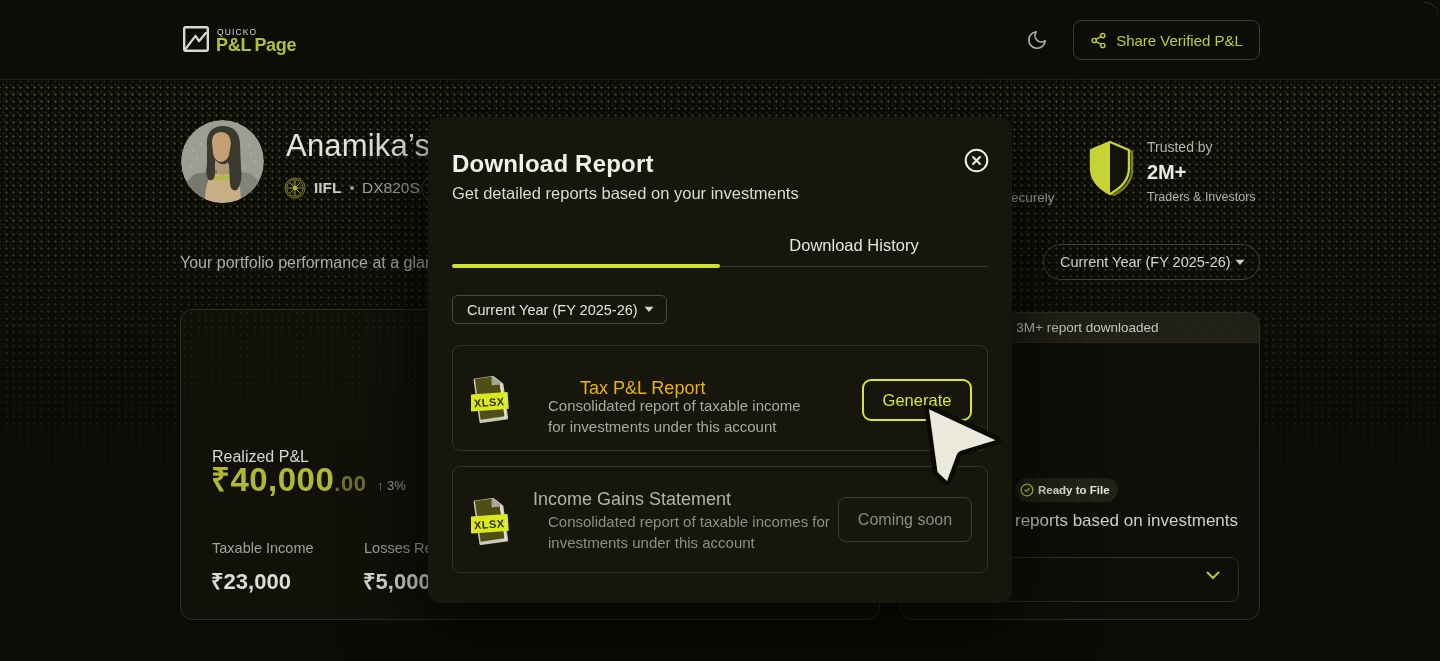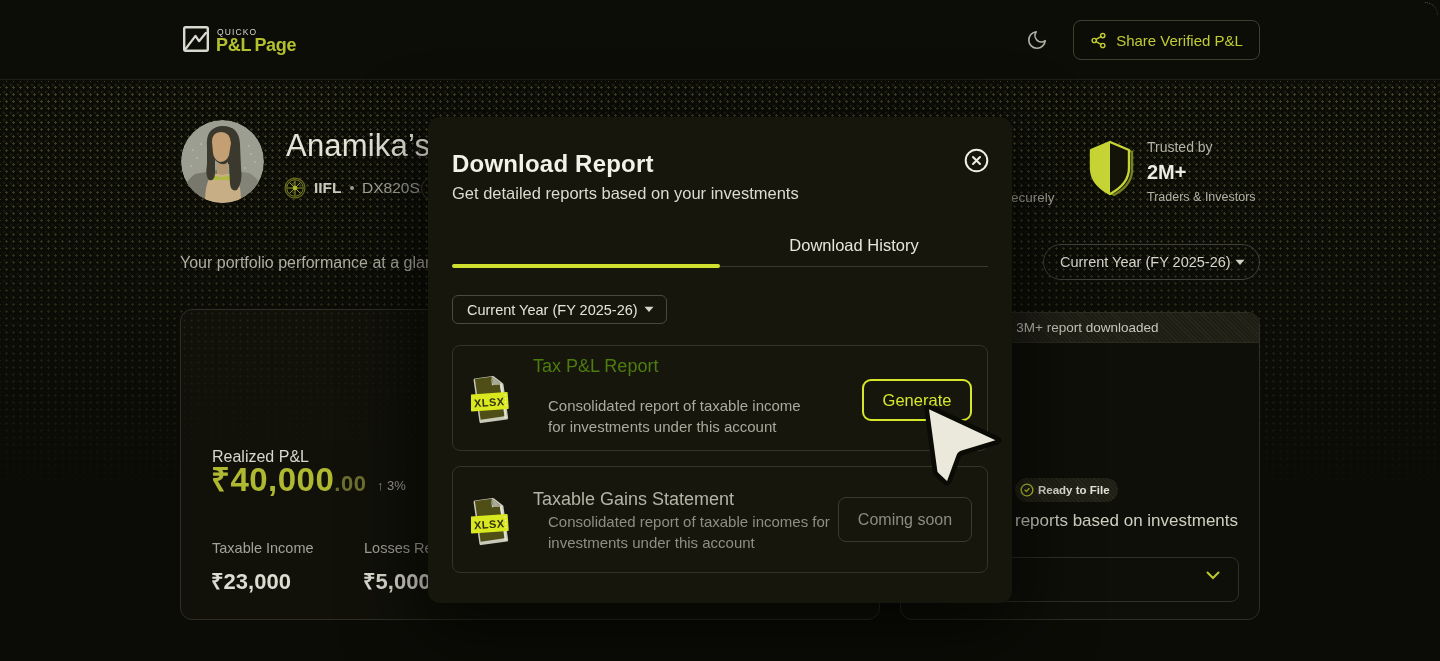--- a/index.html
+++ b/index.html
@@ -105,21 +105,21 @@
   #mselect { position:absolute; left:24px; top:178px; width:215px; height:29px;
     border:1px solid #4a4a3c; border-radius:6px; display:flex; align-items:center;
     justify-content:space-between; padding:0 12px 0 14px; color:#e3e3d6; font-size:14.5px; }
   .mcard { position:absolute; left:24px; width:536px; border-radius:8px;
     border:1px solid #33332a; }
   #mcard1 { top:228px; height:106px; }
   #mcard2 { top:349px; height:107px; }
   .cicon { position:absolute; left:18px; }
   .ctitle { position:absolute; left:80px; font-size:18px; }
   .cdesc { position:absolute; left:95px; font-size:15px; line-height:21.3px; }
-  #c1t { top:10px; color:#4d7c0f; }
+  #c1t { top:32px; color:#eab308;margin-left:47px; }
   #c1d { top:49px; color:#a9a99c; }
   #c2t { top:22px; color:#b3b3a6; }
   #c2d { top:44px; color:#8e8e82; }
   #genbtn { position:absolute; left:409px; top:33px; width:110px; height:42px;
     border:2px solid #d6e72b; border-radius:9px; color:#d6e72b; font-size:16.5px;
     display:flex; align-items:center; justify-content:center; font-weight:500; }
   #soonbtn { position:absolute; left:385px; top:30px; width:134px; height:45px;
     border:1px solid #3a3a2e; border-radius:8px; color:#8c8c80; font-size:16px;
     display:flex; align-items:center; justify-content:center; }
   #cursor { position:absolute; left:913px; top:405px; z-index:20; }
@@ -329,21 +329,21 @@
             <text x="18" y="33" font-size="11" font-weight="bold" fill="#32320e" text-anchor="middle" font-family="Liberation Sans" letter-spacing="0.5">XLSX</text>
             <g fill="#f2f2e0">
                 <circle cx="34.5" cy="23" r="0.8"></circle>
                 <circle cx="34.5" cy="26.4" r="0.8"></circle>
                 <circle cx="34.5" cy="29.8" r="0.8"></circle>
                 <circle cx="34.5" cy="33.2" r="0.8"></circle>
               </g>
           </g>
         </g>
       </svg>
-      <div class="ctitle" id="c2t">Taxable Gains Statement</div>
+      <div class="ctitle" id="c2t">Income Gains Statement</div>
       <div class="cdesc" id="c2d">Consolidated report of taxable incomes for<br>investments under this account</div>
       <div id="soonbtn">Coming soon</div>
     </div>
   </div>
 
   <svg id="cursor" width="90" height="84" viewBox="0 0 90 84">
     <path d="M13.5 3 Q12.2 0 15.8 1.6 L84 33.3 Q88.6 35.5 83.9 37.3 L49.3 47.7 Q46.6 48.5 45.7 51 L36.6 75.9 Q34.8 80.1 31.6 77 L23.9 69.8 Q21.9 68 21.9 65.1 Z" fill="#eae9db" stroke="#0b0b06" stroke-width="4.6" stroke-linejoin="round"></path>
   </svg>
 </div>
 

